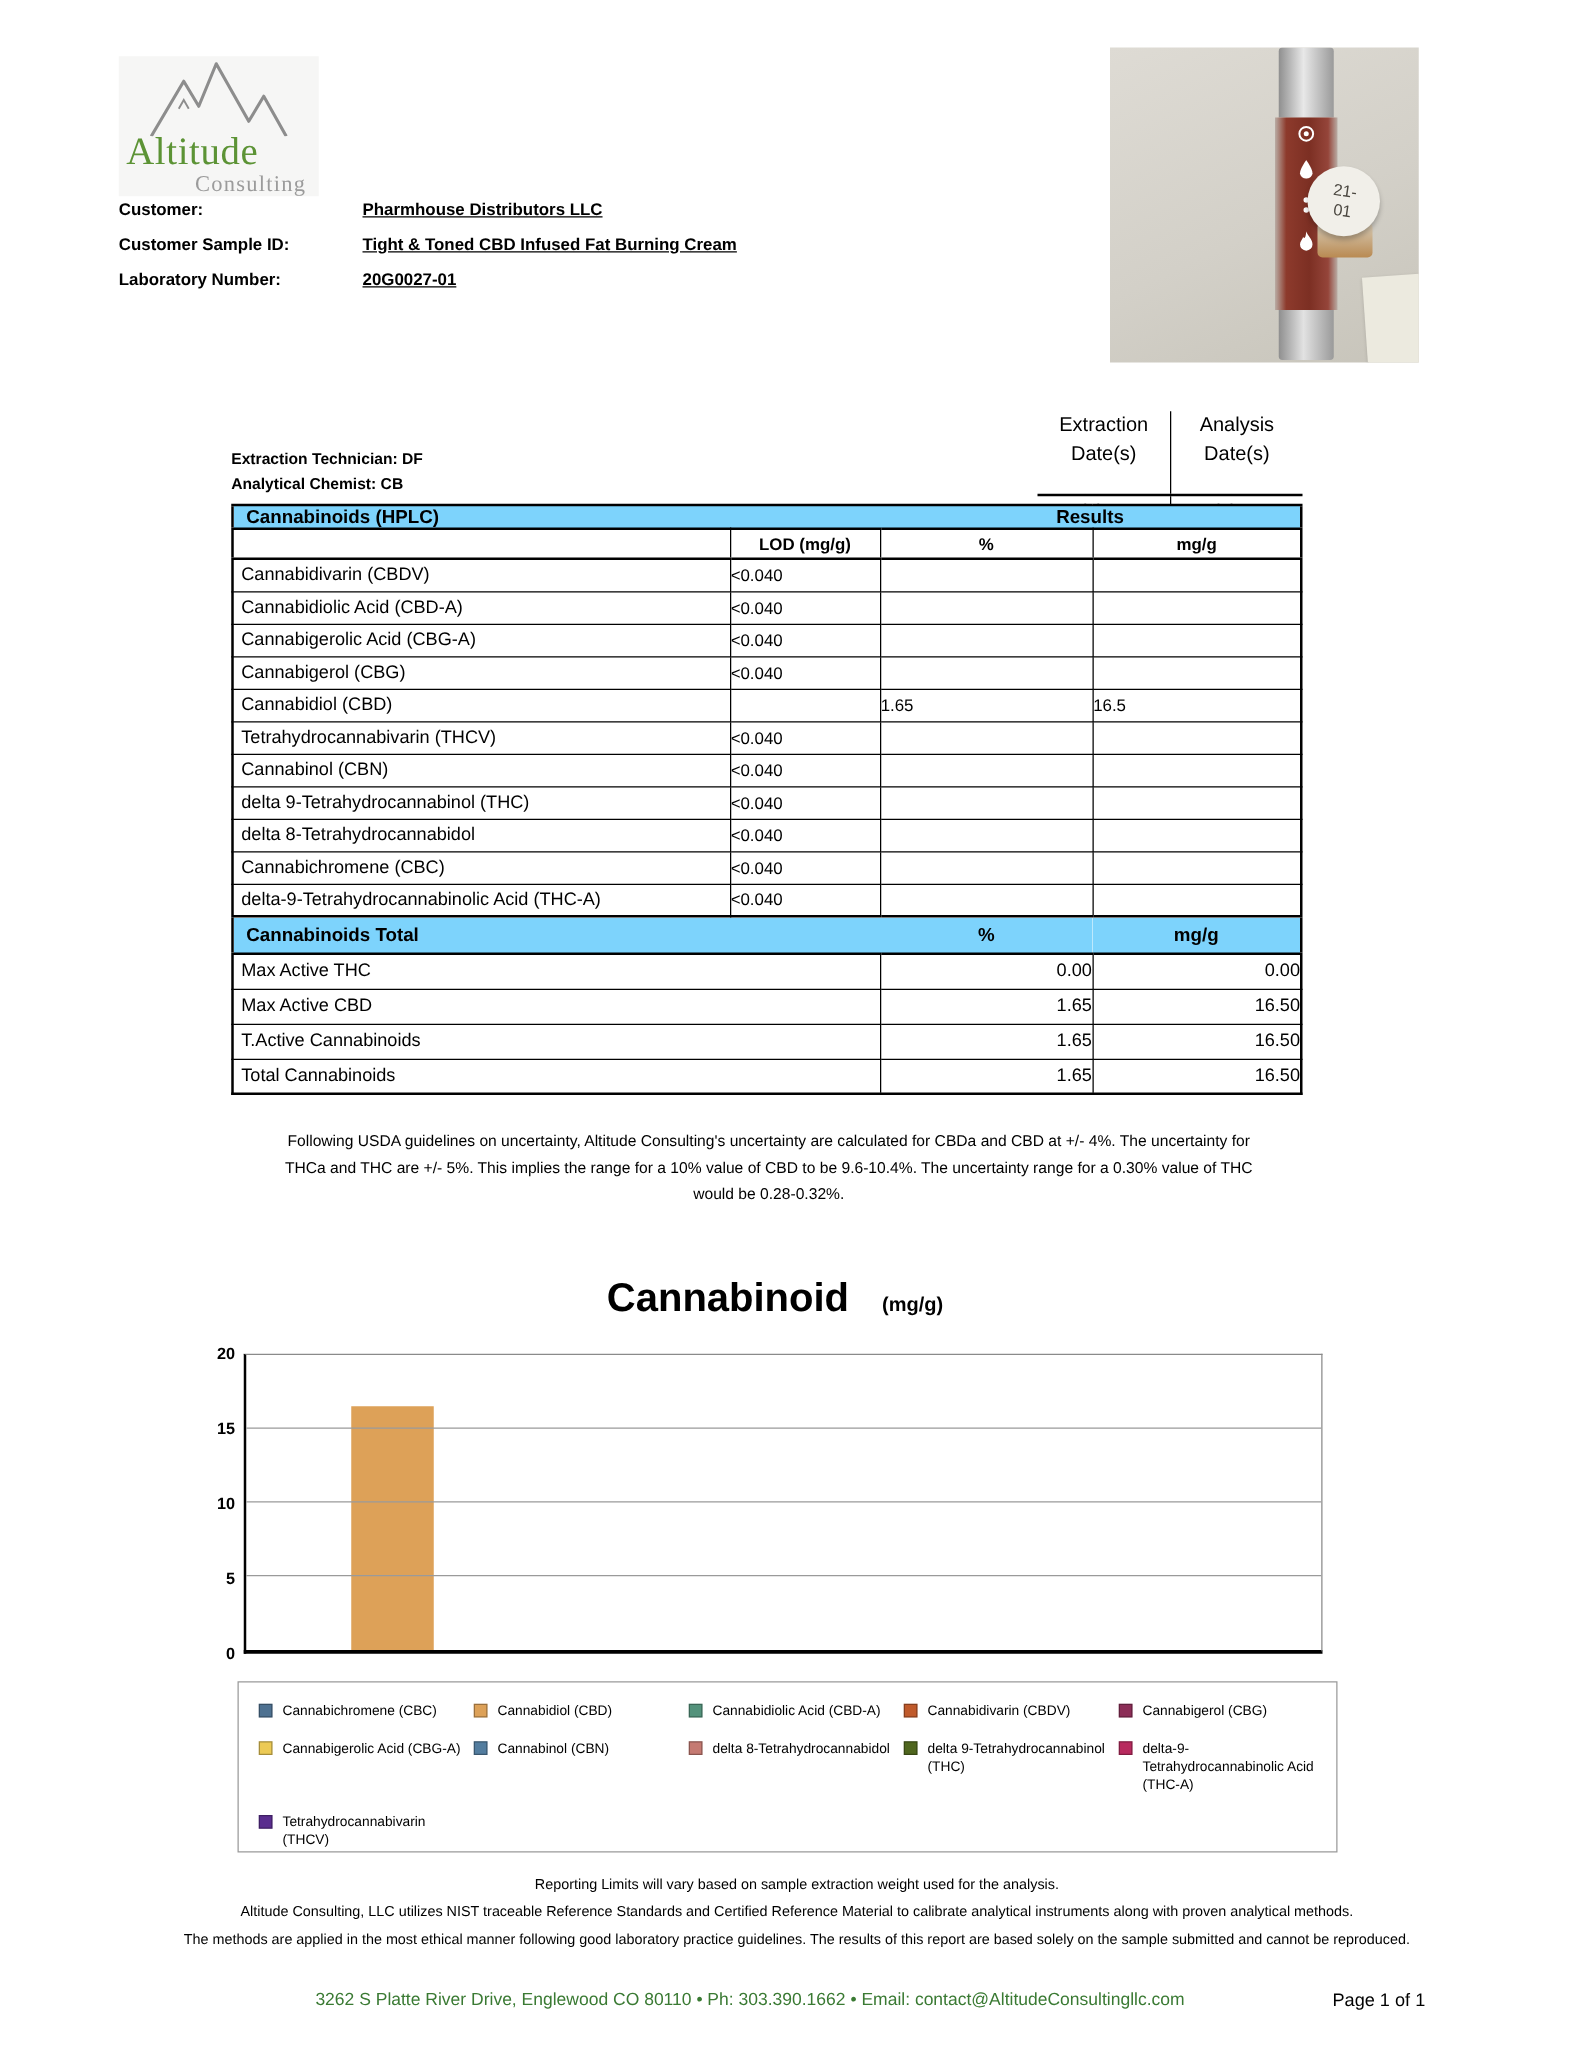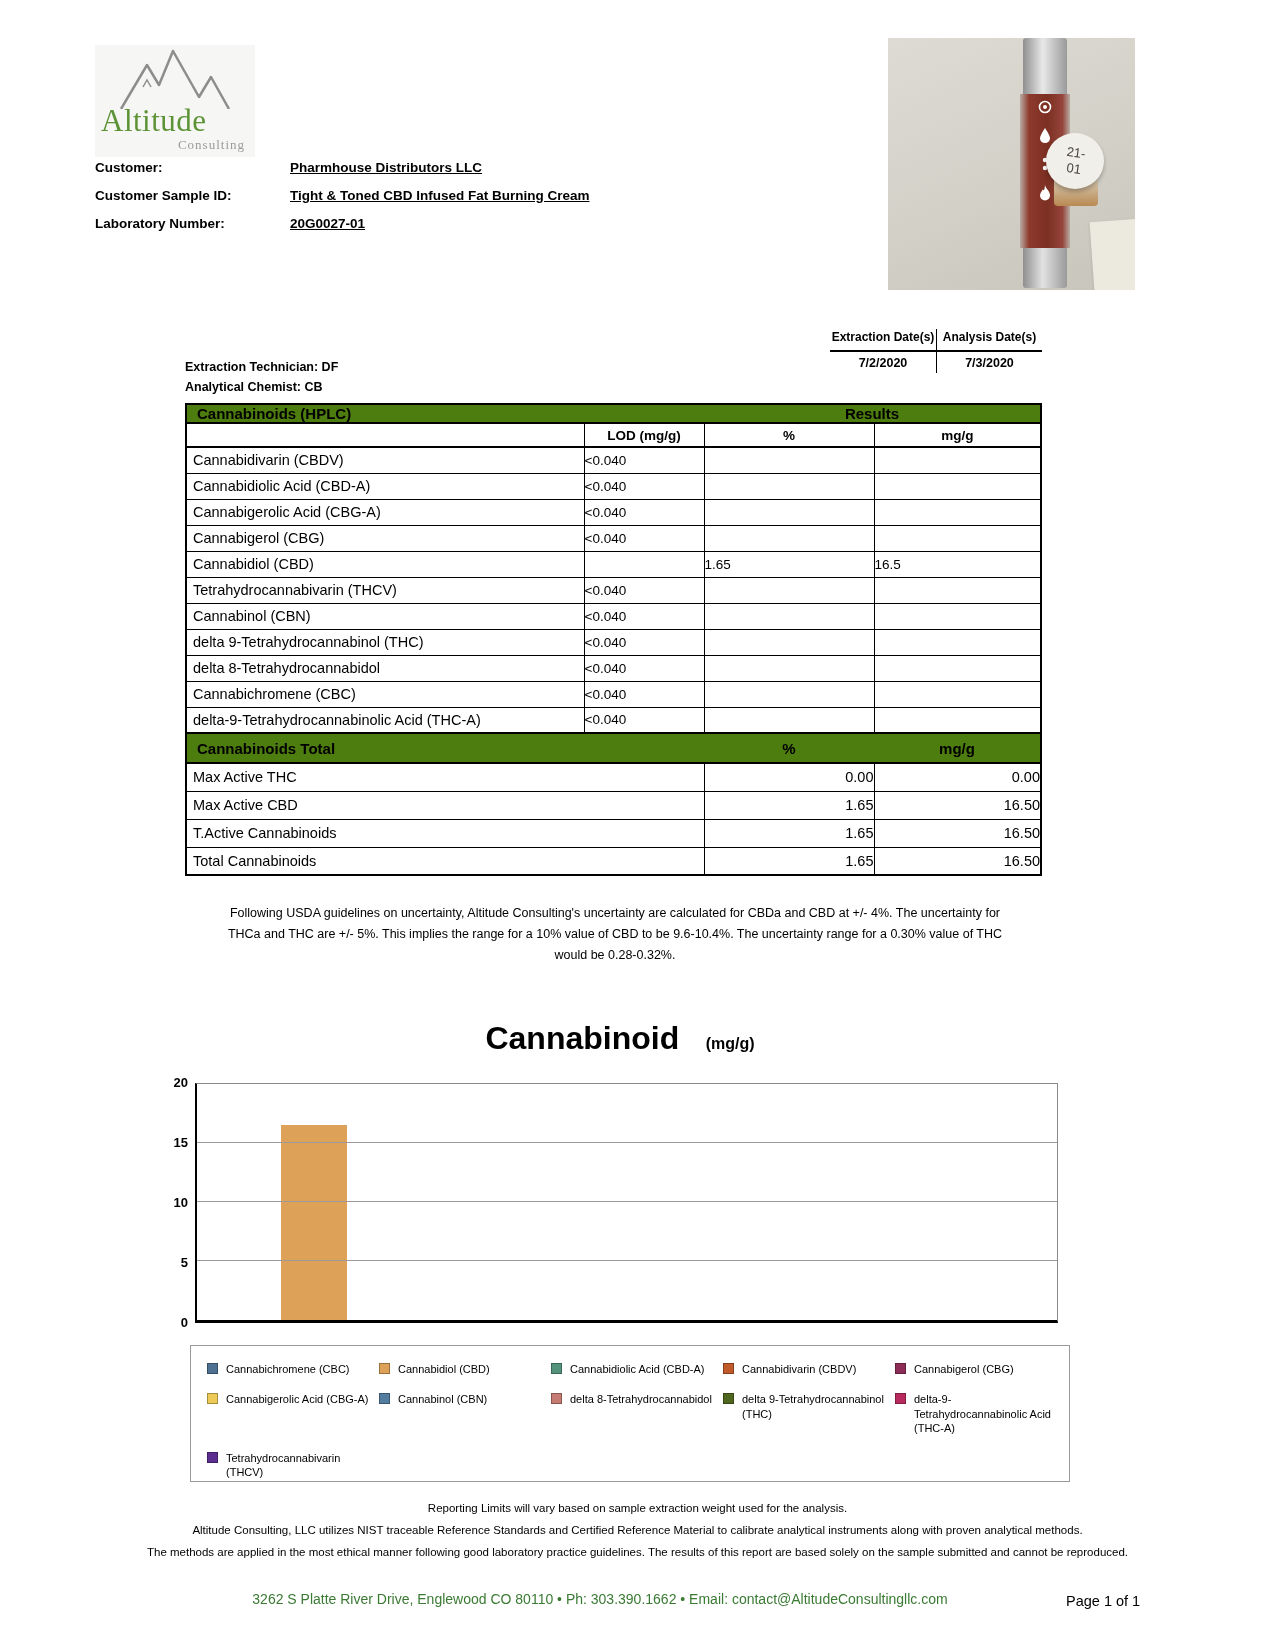--- a/index.html
+++ b/index.html
@@ -3,21 +3,21 @@
 <meta charset="utf-8">
 <style>
   * { margin:0; padding:0; box-sizing:border-box; }
   body { background:#fff; font-family:"Liberation Sans", sans-serif; color:#000; }
   .page { position:relative; width:1275px; height:1650px; background:#fff; overflow:hidden; }
 
   
   .logo-box { position:absolute; left:95px; top:45px; width:160px; height:112px; background:#f6f6f5; }
   .logo-mountain { position:absolute; left:18px; top:2px; }
   .logo-name { position:absolute; left:6px; top:58px; width:150px; font-family:"Liberation Serif", serif; font-size:31px; color:#5c9335; letter-spacing:0.5px; }
-  .logo-sub { position:absolute; left:0; top:92px; width:150px; text-align:right; font-family:"Liberation Serif", serif; font-size:13px; color:#9b9b9b; letter-spacing:1px; }
+  .logo-sub { position:absolute; left:0; top:92px; width:150px; text-align:right; font-family:"Liberation Serif", serif; font-size:18px; color:#9b9b9b; letter-spacing:1px; }
 
   
   .customer-fields { position:absolute; left:95px; top:160px; width:700px; }
   .cust-row { display:flex; height:28px; align-items:flex-start; }
   .cust-label { width:195px; font-size:13.5px; font-weight:bold; }
   .cust-value { font-size:13.5px; font-weight:bold; text-decoration:underline; }
 
   
   .photo { position:absolute; left:888px; top:38px; width:247px; height:252px; background:linear-gradient(155deg,#dedbd4 0%,#d3d0c8 55%,#c7c4ba 100%); overflow:hidden; }
   .tube { position:absolute; left:132px; top:0; width:50px; height:252px; }
@@ -28,30 +28,30 @@
   .cap-circle { position:absolute; left:158px; top:95px; width:58px; height:56px; background:#f1efe9; border-radius:50%; box-shadow:0 3px 4px rgba(0,0,0,0.25); display:flex; align-items:center; justify-content:center; }
   .cap-text { width:30px; font-size:13px; color:#4a463f; text-align:center; line-height:1.2; transform:rotate(8deg); }
   .cap-base { position:absolute; left:166px; top:140px; width:44px; height:28px; background:linear-gradient(#d8cdb9,#b98a52); border-radius:4px; }
   .photo-card { position:absolute; left:204px; top:182px; width:60px; height:72px; background:#eceadf; transform:rotate(-4deg); box-shadow:0 1px 3px rgba(0,0,0,0.15); }
 
   
   .report-title { position:absolute; left:185px; top:293px; width:855px; text-align:center; font-size:40px; color:#49913c; }
   .staff { position:absolute; left:185px; top:357px; font-size:12.5px; font-weight:bold; line-height:20px; }
   .dates { position:absolute; left:830px; top:329px; width:212px; }
   .dates-head { display:flex; border-bottom:2px solid #000; }
-  .dates-head > div { width:106px; text-align:center; font-size:12px; font-weight:bold; line-height:1.45; padding-bottom:4px; }
+  .dates-head > div { width:106px; text-align:center; font-size:16px; font-weight:normal; line-height:1.45; padding-bottom:20px; }
   .dates-vals { display:flex; }
   .dates-vals > div { width:106px; text-align:center; font-size:12.5px; font-weight:bold; padding-top:4px; padding-bottom:3px; }
   .dates .col2 { border-left:1.5px solid #000; }
 
   
   .results-table { position:absolute; left:185px; top:403px; width:855px; border-collapse:collapse; table-layout:fixed; }
   .results-table td { border:1px solid #000; font-size:14.5px; overflow:hidden; white-space:nowrap; }
   .results-table { border:2px solid #000; }
-  tr.green td { background:#4d7c0f; font-weight:bold; font-size:15px; border-top:2.5px solid #000; border-bottom:2.5px solid #000; border-left:none; border-right:none; }
+  tr.green td { background:#7dd3fc; font-weight:bold; font-size:15px; border-top:2.5px solid #000; border-bottom:2.5px solid #000; border-left:none; border-right:none; }
   tr.green td.first { padding-left:10px; }
   tr.green td.center { text-align:center; }
   tr.colhead td { height:24px; font-weight:bold; font-size:13.5px; text-align:center; border-bottom:2px solid #000; }
   tr.datarow td { height:26px; }
   tr.datarow td.name { padding-left:6px; }
   tr.datarow td.num { text-align:left; font-size:13.5px; }
   tr.totalrow td { height:28px;margin-top:40px; }
   tr.totalrow td.name { padding-left:6px; }
   tr.totalrow td.num { text-align:right; }
   tr.greentotal td { height:30px; }

